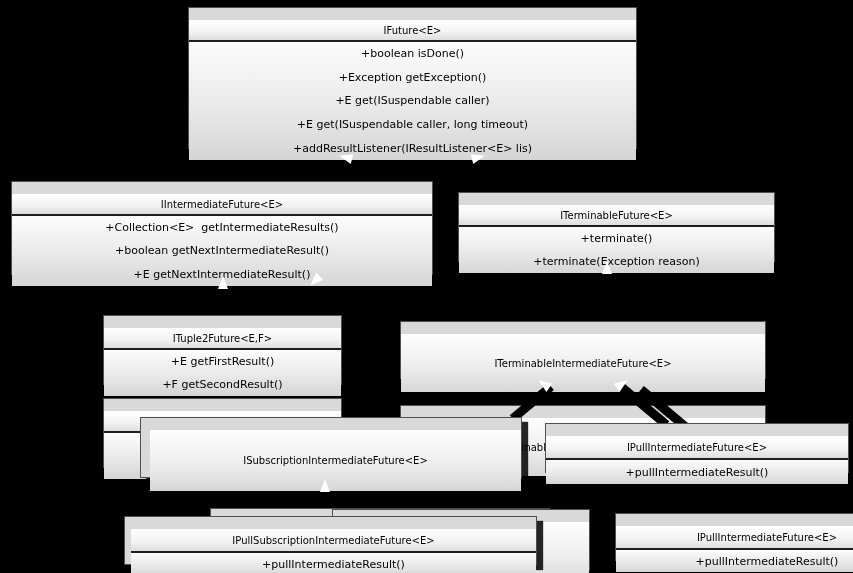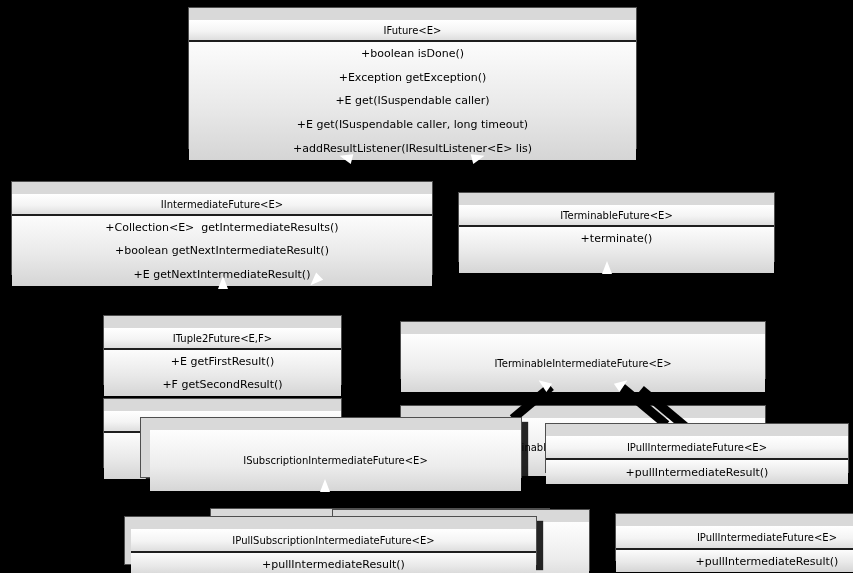--- a/index.html
+++ b/index.html
@@ -62,20 +62,21 @@
       <div class="body" style="height: 70px;">
         <div class="method" style="height: 23.3333px;">+Collection&lt;E&gt;  getIntermediateResults()</div>
         <div class="method" style="height: 23.3333px;">+boolean getNextIntermediateResult()</div>
         <div class="method" style="height: 23.3333px;">+E getNextIntermediateResult()</div>
       </div>
     </div>
     <div class="node" style="left: 458px; top: 192px; width: 317px; height: 70px; z-index: 1;">
       <div class="title" style="height: 22px;">ITerminableFuture&lt;E&gt;</div>
       <div class="body" style="height: 46px;">
         <div class="method" style="height: 23px;">+terminate()</div>
+        <div class="method" style="height: 23px;">+terminate(Exception reason)</div>
       </div>
     </div>
     <div class="node" style="left: 103px; top: 315px; width: 239px; height: 70px; z-index: 1;">
       <div class="title" style="height: 22px;">ITuple2Future&lt;E,F&gt;</div>
       <div class="body" style="height: 46px;">
         <div class="method" style="height: 23px;">+E getFirstResult()</div>
         <div class="method" style="height: 23px;">+F getSecondResult()</div>
       </div>
     </div>
     <div class="node" style="left: 400px; top: 321px; width: 366px; height: 58px; z-index: 1;">

